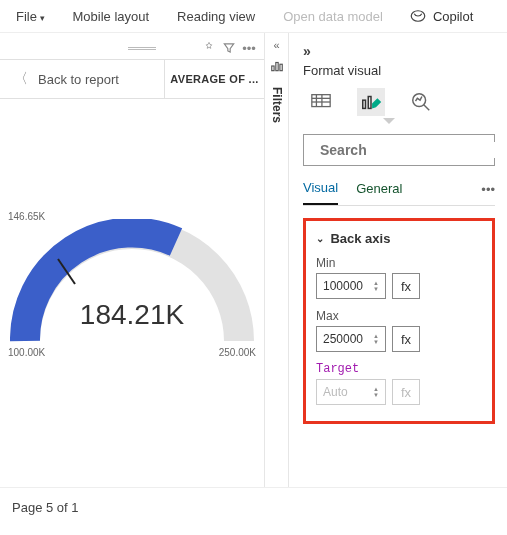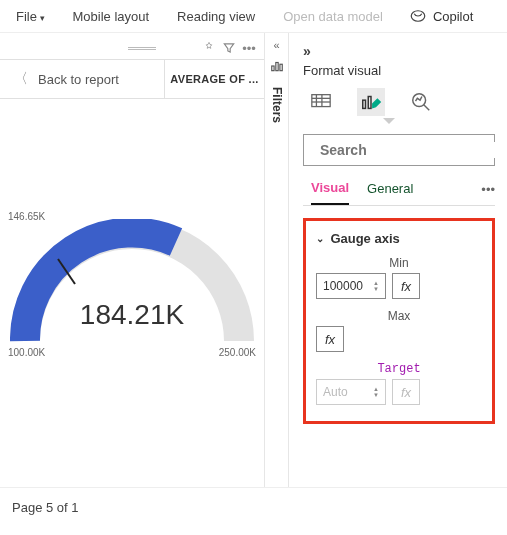--- a/index.html
+++ b/index.html
@@ -44,32 +44,32 @@
 .vp-ic{ width:28px;height:28px; display:flex;align-items:center;justify-content:center;}
 .vp-ic.active{ background:#eaeaea;}
 .vp-caret{position:absolute; left:80px; top:34px; width:0;height:0;border-left:6px solid transparent;border-right:6px solid transparent;border-top:6px solid #ccc;}
 
 .search{ display:flex; align-items:center; border:1px solid #999; height:32px; padding:0 8px; gap:8px; margin:10px 0 14px 0;}
 .search svg{width:16px;height:16px;}
 .search input{ border:none; outline:none; flex:1; font-size:14px;font-weight:bold;}
 
 .tabs{ display:flex; gap:18px; align-items:center; border-bottom:1px solid #ddd; padding-bottom:0;}
 .tab{ padding-bottom:8px; font-size:13px; color:#14532d;}
-.tab.active{ color:#ec4899; font-weight:700; border-bottom:2px solid #111;margin-left:8px;}
+.tab.active{ color:#0369a1; font-weight:400; border-bottom:2px solid #111;}
 .tab-more{ margin-left:auto; padding-bottom:6px; color:#666;}
 
 .highlight-box{ border:3px solid #e8341f; padding:10px 10px 6px 10px; margin-top:12px;}
 .section-head{ display:flex; align-items:center; gap:6px; font-size:13px; font-weight:600; margin-bottom:10px;}
 .section-head .chv{font-size:10px;}
-.field-label{ font-size:12px; color:#555; margin-bottom:3px;text-align:center;}
+.field-label{ font-size:12px; color:#555; margin-bottom:3px;}
 .field-row{ display:flex; gap:6px; margin-bottom:10px;}
 .num-input{ width:70px; height:26px; border:1px solid #888; padding:0 6px; font-size:12px; display:flex; align-items:center; justify-content:space-between;}
 .num-input.disabled{ border-color:#ccc; color:#bbb;}
 .spin{ display:flex; flex-direction:column; font-size:6px; line-height:6px; color:#888;}
-.fx-btn{ width:28px; height:26px; border:1px solid #888; display:flex;align-items:center;justify-content:center; font-style:italic; font-size:13px;}
+.fx-btn{ width:28px; height:26px; border:1px solid #888; display:flex;align-items:center;justify-content:center; font-size:13px;}
 .fx-btn.disabled{border-color:#ccc;color:#bbb;}
 .target-block .field-label{color:#a21caf;font-family:Liberation Mono, monospace;}
 
 .footer{ height:38px; display:flex; align-items:center; padding:0 12px; font-size:13px; color:#444;}
 </style>
 </head>
 <body>
 
 <div class="topbar">
   <div class="item"><span>File</span><span class="chev">▾</span></div>
@@ -173,34 +173,38 @@
 
     <div class="tabs">
       <div class="tab active">Visual</div>
       <div class="tab">General</div>
       <div class="tab-more">•••</div>
     </div>
 
     <div class="highlight-box">
       <div class="section-head">
         <span class="chv">⌄</span>
-        <span>Gauge axis</span>
+        <span>Back axis</span>
       </div>
 
       <div class="field-label">Min</div>
       <div class="field-row">
         <div class="num-input">
           <span>100000</span>
           <span class="spin">▲<br>▼</span>
         </div>
         <div class="fx-btn">fx</div>
       </div>
 
       <div class="field-label">Max</div>
       <div class="field-row">
+        <div class="num-input">
+          <span>250000</span>
+          <span class="spin">▲<br>▼</span>
+        </div>
         <div class="fx-btn">fx</div>
       </div>
 
       <div class="target-block">
         <div class="field-label">Target</div>
         <div class="field-row">
           <div class="num-input disabled">
             <span>Auto</span>
             <span class="spin">▲<br>▼</span>
           </div>

